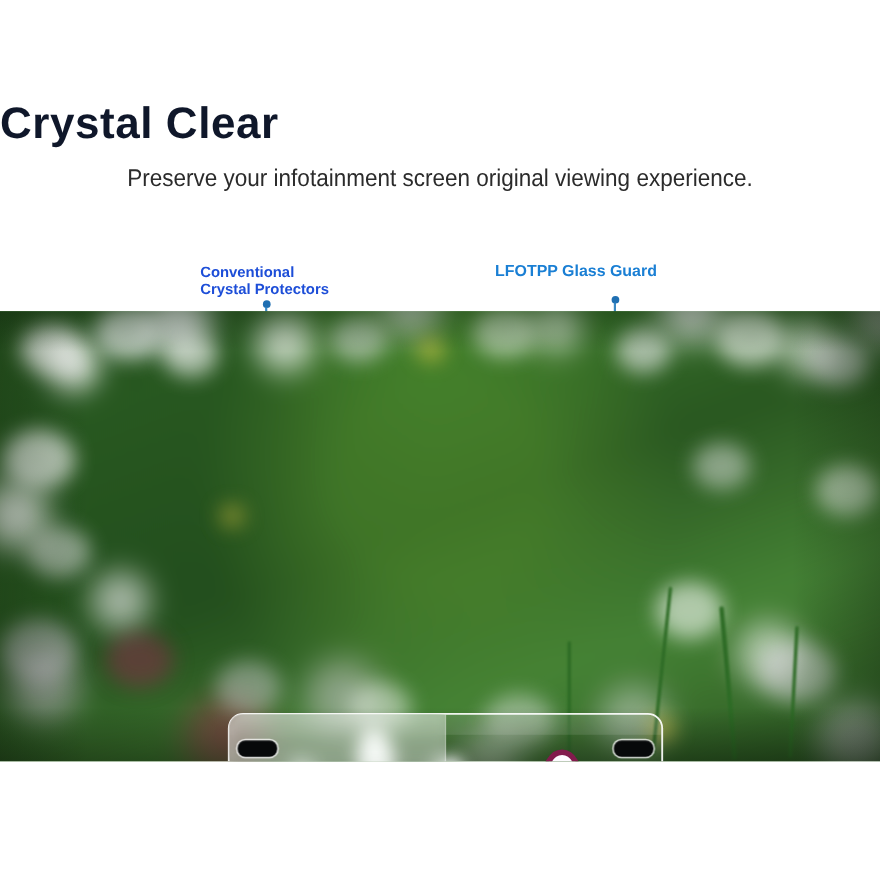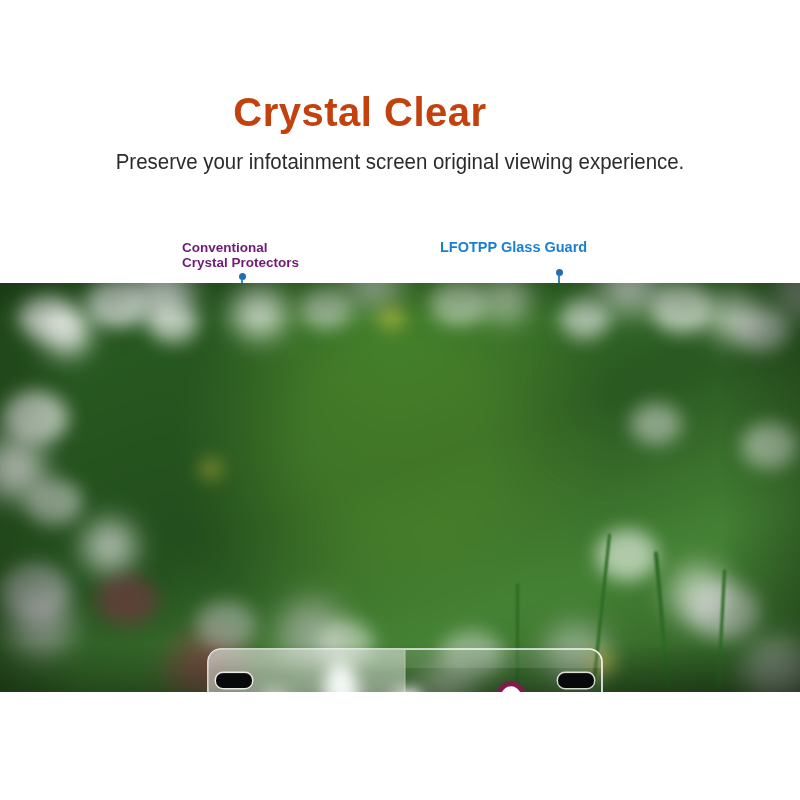--- a/index.html
+++ b/index.html
@@ -8,44 +8,44 @@
     background:#ffffff;
     font-family:"Liberation Sans", sans-serif;
     overflow:hidden;
     position:relative;
   }
   #stage{position:relative;width:800px;height:800px;background:#fff;overflow:hidden;}
 
   
   .headline{
     position:absolute;left:0;top:92px;width:720px;
-    text-align:center;
+    text-align:left;
     font-size:40px;font-weight:bold;letter-spacing:.5px;
-    color:#c2410c;
+    color:#0f172a;
     line-height:1;
   }
   .subhead{
     position:absolute;left:0;top:150px;width:800px;
     text-align:center;
     font-size:22px;font-weight:normal;
     color:#2b2b2b;
     font-family:"Liberation Sans", sans-serif;
     transform:scaleX(.93);
     line-height:1.1;
   }
 
   
   .callout{position:absolute;}
   .callout .txt{
     font-size:13.5px;line-height:15px;font-weight:bold;
     white-space:pre;
   }
   #callout-left{left:182px;top:240px;}
-  #callout-left .txt{color:#701a75;font-weight:600;}
-  #callout-right{left:440px;top:240px;}
+  #callout-left .txt{color:#1d4ed8;font-weight:600;}
+  #callout-right{left:450px;top:240px;}
   #callout-right .txt{color:#1a7fd4;font-weight:bold;font-size:14.5px;}
 
   .dot{
     position:absolute;width:7px;height:7px;border-radius:50%;
     background:#1f6fb2;box-shadow:0 0 0 1px rgba(255,255,255,.55);
   }
   .leader{
     position:absolute;width:1.5px;
     background:linear-gradient(to bottom,#2a7fc0,#2f6f7e);
     opacity:.92;

